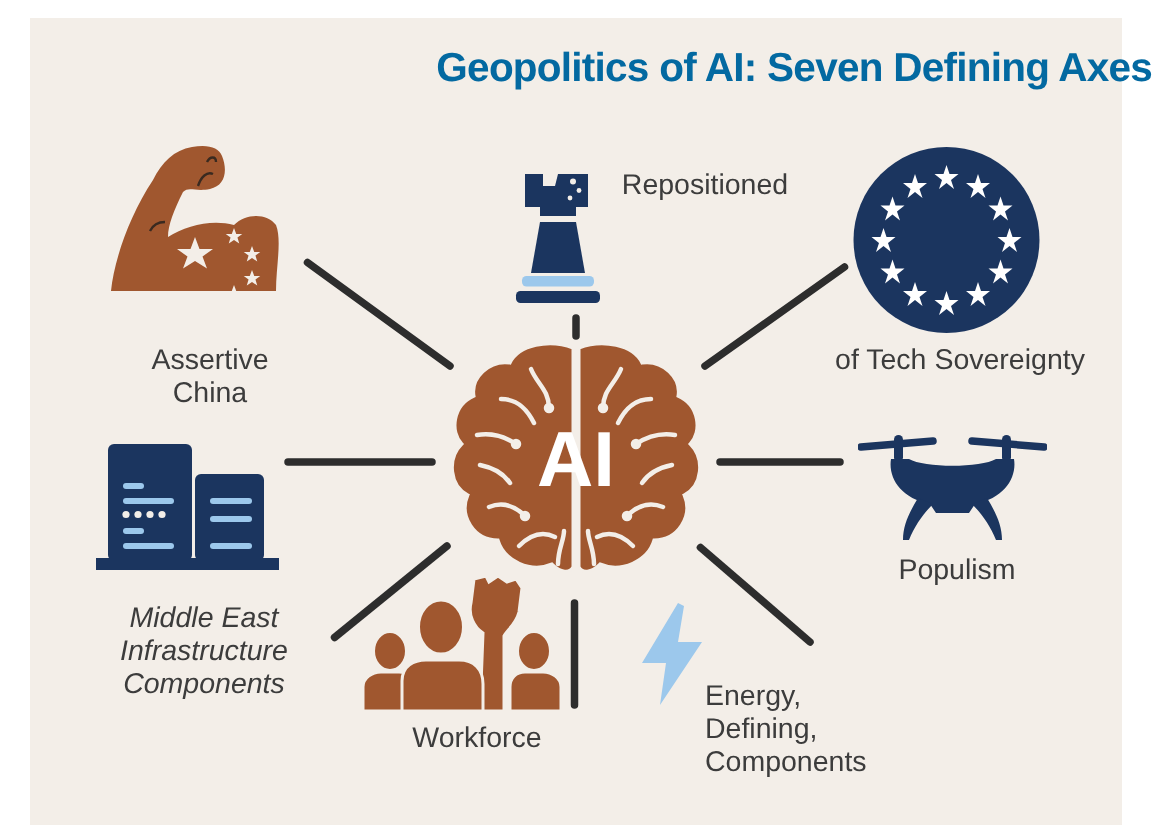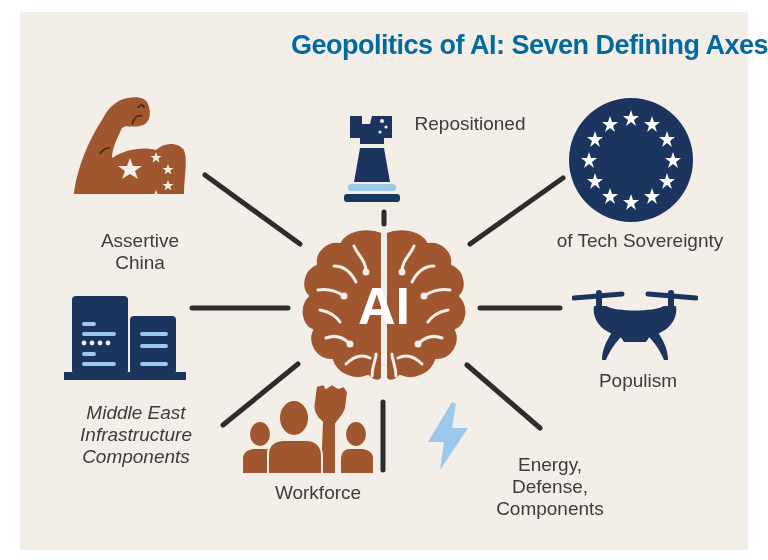--- a/index.html
+++ b/index.html
@@ -1,20 +1,20 @@
 <!DOCTYPE html>
 <html><head>
 <meta charset="utf-8">
 <style>
   html, body { margin:0; padding:0; background:#ffffff; }
   body { width:768px; height:560px; position:relative; overflow:hidden; font-family:"Liberation Sans", sans-serif; }
   .panel { position:absolute; left:20px; top:12px; width:728px; height:538px; background:#f3eee8; }
   .title { position:absolute; left:0; top:30px; width:768px; text-align:right; font-family:"Liberation Sans", sans-serif; font-weight:bold; font-size:27px; color:#0369a1; letter-spacing:-0.5px; }
   .label { position:absolute; text-align:center; font-size:19px; line-height:22px; color:#3c3c3c; }
-  .label.left { text-align:center; }
+  .label.left { text-align:left; }
   .icon { position:absolute; }
   svg.lines { position:absolute; left:0; top:0; }
 </style>
 </head>
 <body>
 
 <div class="panel"></div>
 
 <div class="title">Geopolitics of AI: Seven Defining Axes</div>
 
@@ -189,15 +189,15 @@
   <div>Workforce</div>
 </div>
 
 <div class="icon" style="left:424px;top:400px;width:46px;height:72px;">
   <svg width="46" height="72" viewBox="0 0 46 72">
     <path fill="#9cc8ec" d="M28 2 L4 42 L20 42 L16 70 L44 28 L28 28 L32 4 Z"></path>
   </svg>
 </div>
 <div class="label left" style="left:470px;top:454px;width:160px;">
   <div>Energy,</div>
-  <div>Defense,</div>
+  <div>Defining,</div>
   <div>Components</div>
 </div>
 
 </body></html>

